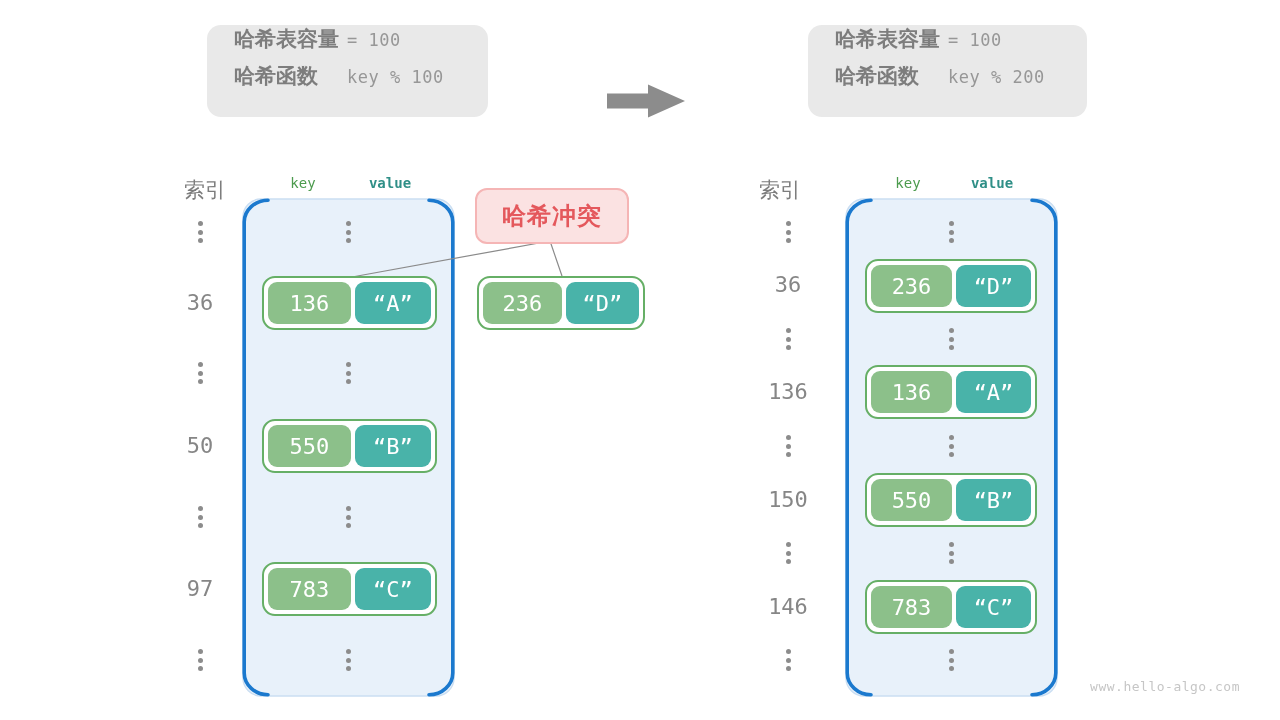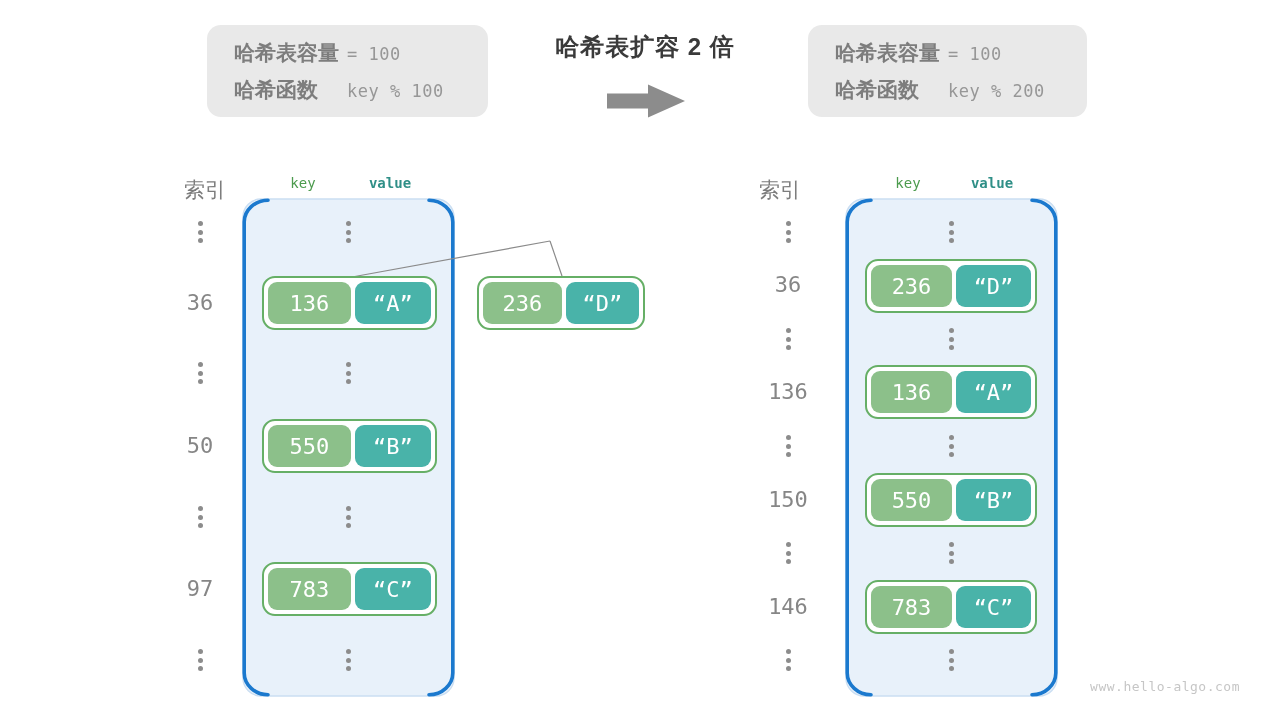--- a/index.html
+++ b/index.html
@@ -3,21 +3,21 @@
 <meta charset="utf-8">
 <style>
   html,body { margin:0; padding:0; background:#fff; }
   .canvas { position:relative; width:1280px; height:720px; background:#ffffff; overflow:hidden;
             font-family:"Liberation Sans","DejaVu Sans",sans-serif; }
   .abs { position:absolute; }
   .mono { font-family:"DejaVu Sans Mono","Liberation Mono",monospace; }
 
   
   .info-box { background:var(--info-bg,#E9E9E9); border-radius:14px; display:flex; flex-direction:column;
-              justify-content:center; gap:9px; padding-left:27px; box-sizing:border-box; }
+              gap:9px; padding-left:27px; box-sizing:border-box; }
   .info-line { display:flex; align-items:baseline; }
   .info-label { font-weight:700; font-size:21px; color:var(--label-gray,#7D7D7D); min-width:113px; }
   .info-value { font-size:17px; color:var(--mono-gray,#979797); letter-spacing:0.5px; }
 
   .main-title { font-size:24px; font-weight:700; color:var(--title-dark,#3A3A3A); text-align:center; letter-spacing:1px; }
 
   
   .col-header { font-size:21px; color:var(--label-gray,#7D7D7D); text-align:center;margin-top:26px; }
   .col-header.mono-h { font-size:14px; }
   .key-color { color:var(--key-text,#4C9B4E); }
@@ -63,21 +63,20 @@
     <div class="info-line">
       <span class="info-label">哈希表容量</span>
       <span class="info-value mono">= 100</span>
     </div>
     <div class="info-line">
       <span class="info-label">哈希函数</span>
       <span class="info-value mono">key % 100</span>
     </div>
   </div>
 
-  <div class="abs main-title" style="left:543px;top:31px;width:204px;">哈希表扩容 2 倍</div>
   <svg class="abs" style="left:607px;top:84px;" width="80" height="34" viewBox="0 0 80 34">
     <polygon class="arrow-poly" points="0,9.5 41,9.5 41,0.5 78,17 41,33.5 41,24.5 0,24.5"></polygon>
   </svg>
 
   <div class="abs info-box" style="left:808px;top:25px;width:279px;height:92px;">
     <div class="info-line">
       <span class="info-label">哈希表容量</span>
       <span class="info-value mono">= 100</span>
     </div>
     <div class="info-line">
@@ -146,20 +145,21 @@
   <div class="abs pair" style="left:262px;top:562px;width:175px;height:54px;">
     <div class="cell cell-key mono">783</div>
     <div class="cell cell-value mono">“C”</div>
   </div>
   <div class="abs dots" style="left:337px;top:649px;">
       <i></i>
       <i></i>
       <i></i>
     </div>
 
+  <div class="abs collision-box" style="left:475px;top:188px;width:150px;height:52px;">哈希冲突</div>
   <div class="abs pair" style="left:477px;top:276px;width:168px;height:54px;">
     <div class="cell cell-key mono">236</div>
     <div class="cell cell-value mono">“D”</div>
   </div>
 
   <div class="abs col-header" style="left:750px;top:150px;width:60px;">索引</div>
   <div class="abs col-header mono-h mono key-color" style="left:875px;top:149px;width:66px;">key</div>
   <div class="abs col-header mono-h mono value-color" style="left:944px;top:149px;width:96px;">value</div>
 
   <svg class="bracket" style="left:845px;top:198px;" width="213" height="499" viewBox="0 0 213 499">

